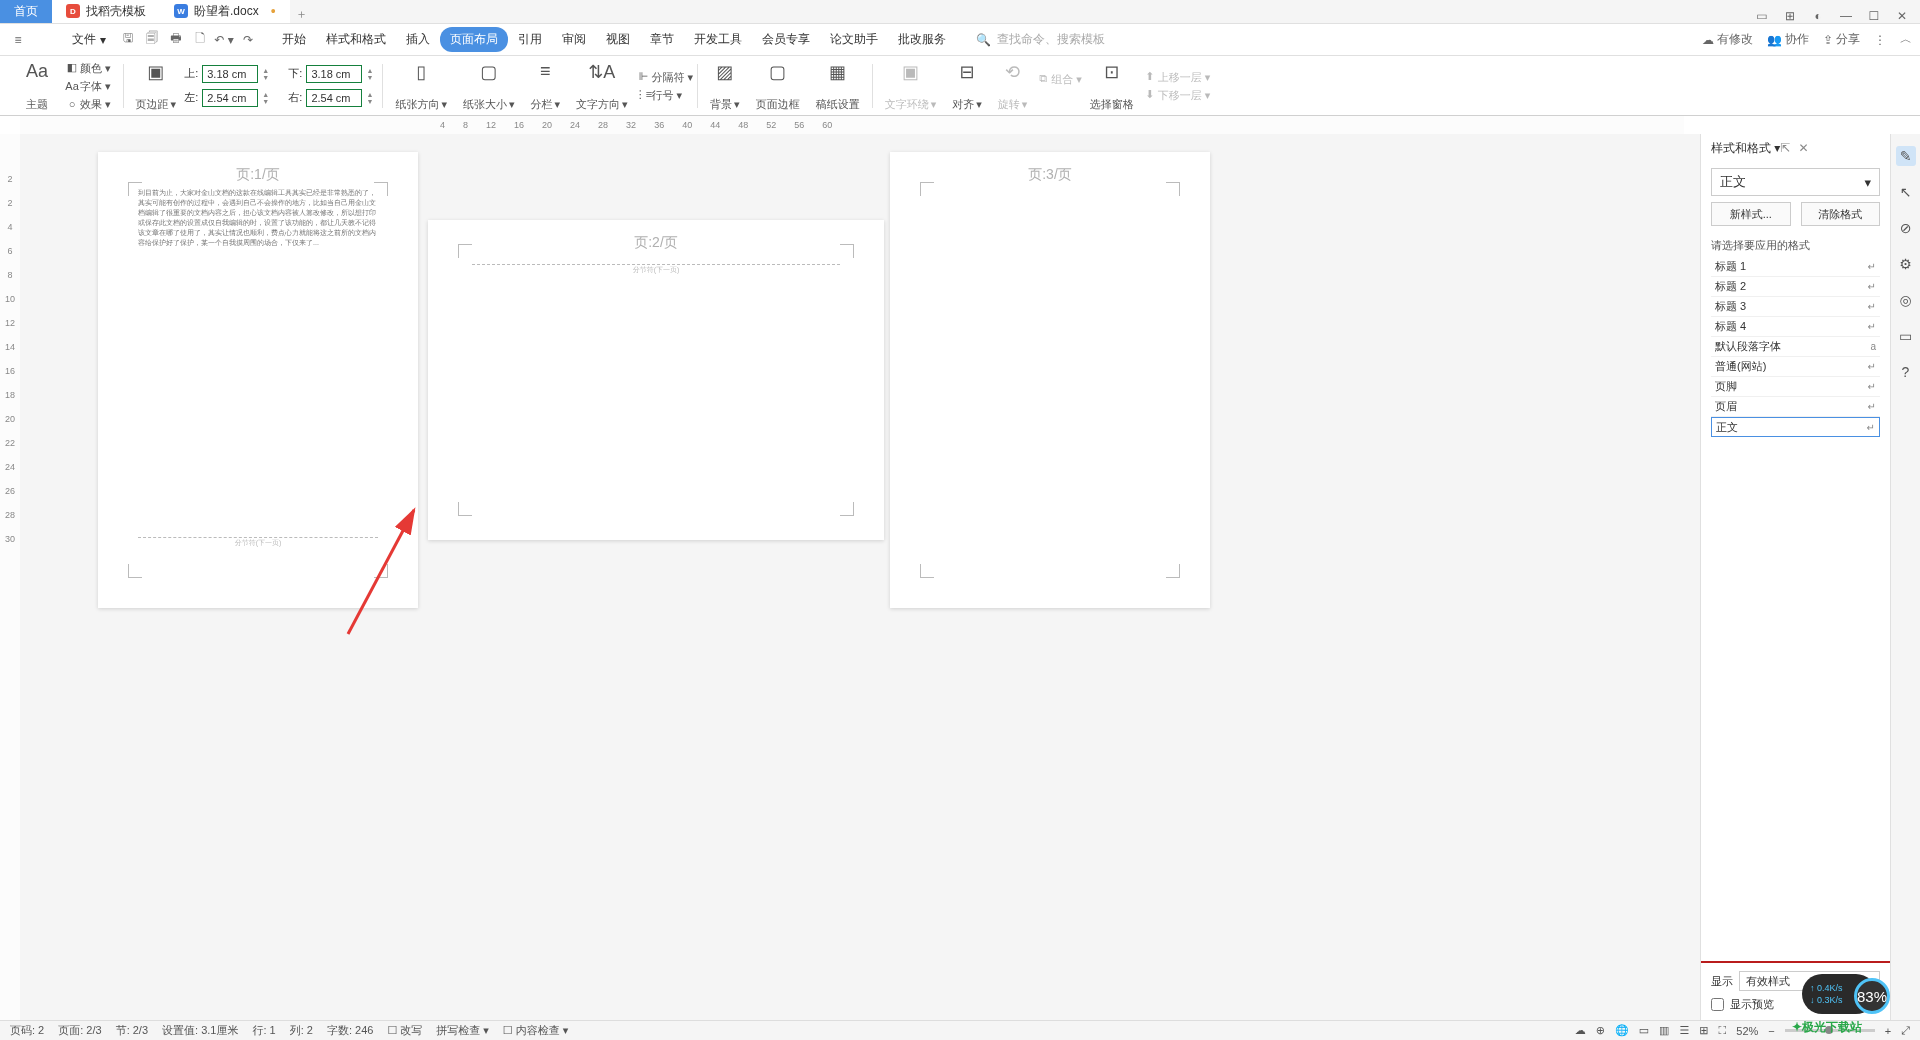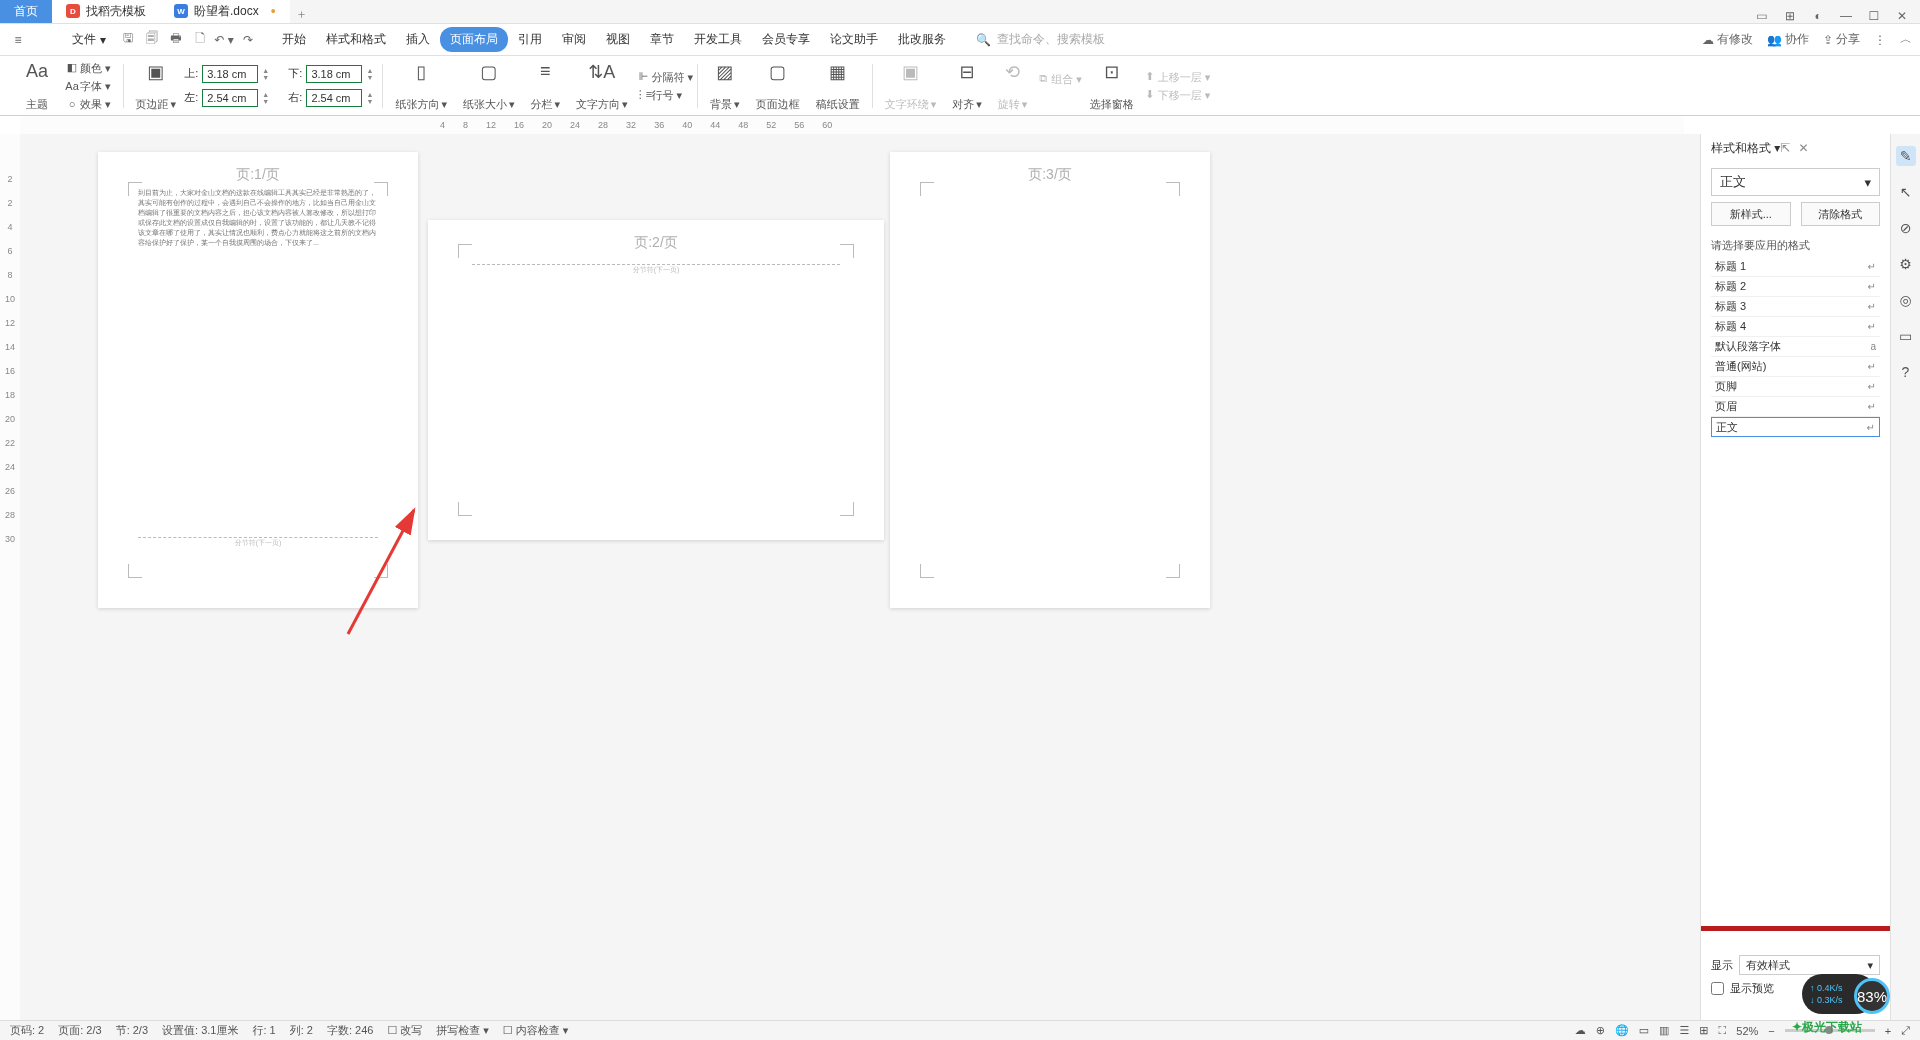--- a/index.html
+++ b/index.html
@@ -71,21 +71,21 @@
 .rpanel-hdr{ height:28px; display:flex; align-items:center; padding:0 10px; justify-content:flex-start; font-size:12px;}
 .rpanel-hdr-icons{display:flex; gap:8px; color:#888;}
 .style-select{ margin:6px 10px; border:1px solid #ccc; height:28px; display:flex; align-items:center; padding:0 8px; font-size:13px; justify-content:space-between;}
 .style-btns{ display:flex; gap:10px; padding:0 10px; margin-bottom:8px;}
 .style-btn{ flex:1; border:1px solid #ccc; height:24px; display:flex; align-items:center; justify-content:center; font-size:11px; background:#fafafa;}
 .style-section-label{ padding:4px 10px; font-size:11px; color:#555;}
 .style-list{ padding:0 10px;}
 .style-item{ height:20px; display:flex; align-items:center; justify-content:space-between; font-size:11px; border-bottom:1px solid #f0f0f0; padding:0 4px;}
 .style-item-selected{ border:1px solid #4a90e2;}
 .style-glyph{ font-size:10px; color:#888;}
-.rpanel-bottom{ margin-top:auto; padding:24px 10px; border-top:5px solid #b91c1c; font-size:11px;}
+.rpanel-bottom{ margin-top:auto; padding:8px 10px; border-top:2px solid #b91c1c; font-size:11px;}
 .show-row{display:flex;align-items:center;gap:6px;margin-bottom:6px;}
 .show-sel{border:1px solid #ccc;height:20px;flex:1;display:flex;align-items:center;padding:0 6px;font-size:11px;justify-content:space-between;}
 .chk-row{display:flex;align-items:center;gap:6px;}
 
 
 .sidebar{ width:30px; background:#f5f5f5; border-left:1px solid #e0e0e0; display:flex; flex-direction:column; align-items:center; gap:16px; padding-top:12px;}
 .sidebar-icon{ width:20px; height:20px; display:flex; align-items:center; justify-content:center; color:#555; font-size:14px;}
 .sidebar-icon-active{background:#d0e4f7; border-radius:3px;}
 
 

